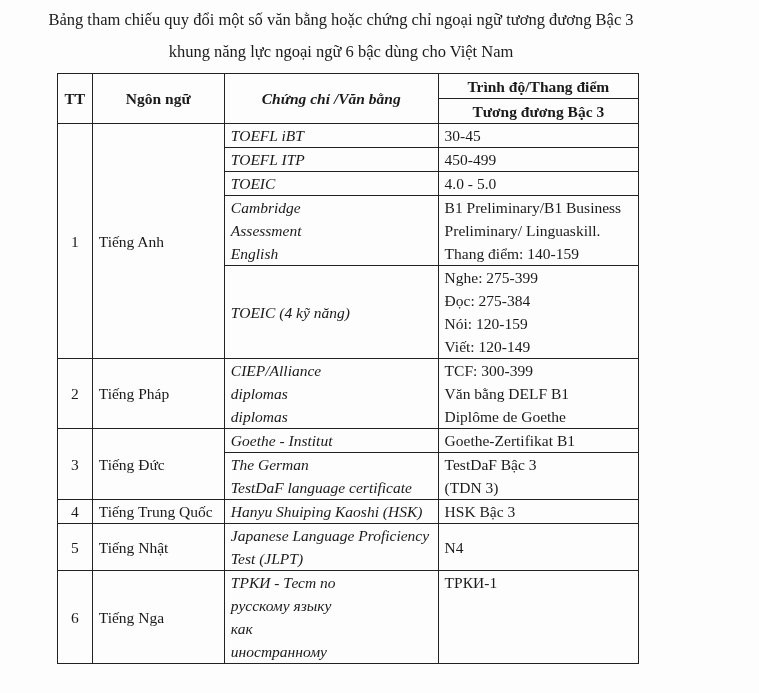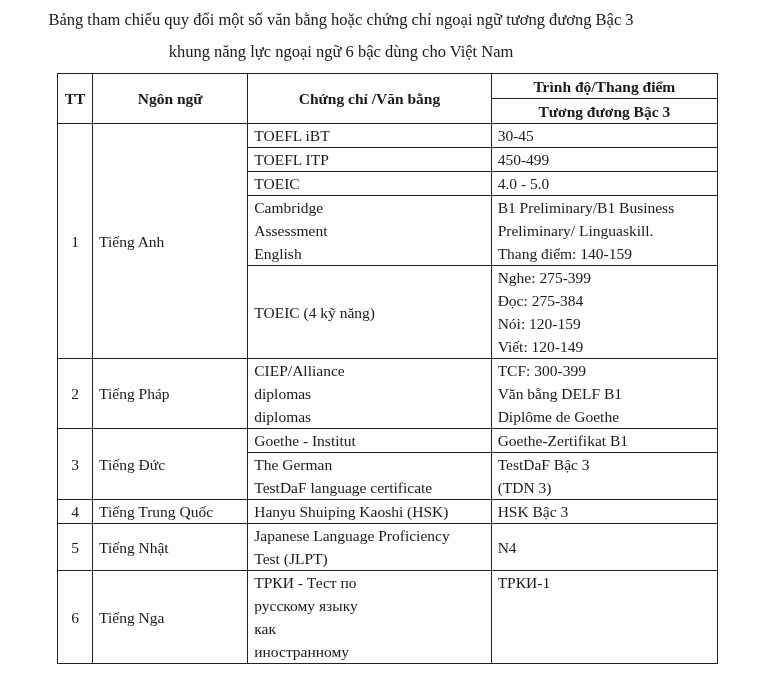--- a/index.html
+++ b/index.html
@@ -7,29 +7,29 @@
       width:759px; height:693px; background:#fdfdfd; position:relative; overflow:hidden;
       font-family:"Liberation Serif", "DejaVu Serif", serif; color:#1a1a1a;
     }
     .title {
       position:absolute; left:0; width:682px; text-align:center; font-size:16.5px;
     }
     .t1 { top:10px; }
     .t2 { top:42px; }
     table {
       position:absolute; left:57px; top:73px; border-collapse:collapse;
-      width:661px; font-size:15.5px;
+      width:582px; font-size:15.5px;
     }
     td, th {
       border:1.5px solid #222; padding:0 6px; vertical-align:middle; line-height:23px;
     }
     th { font-weight:bold; text-align:center; height:24px; }
     .c0 { width:22px; text-align:center; }
     .c1 { width:142px; }
-    .c2 { width:230px; }
+    .c2 { width:230px;font-style:italic; }
     .c3 { width:213px; }
     .top { vertical-align:top; }
     .line { display:block; }
   </style>
 </head>
 <body>
 
 <div class="title t1">Bảng tham chiếu quy đổi một số văn bằng hoặc chứng chỉ ngoại ngữ tương đương Bậc 3</div>
 <div class="title t2">khung năng lực ngoại ngữ 6 bậc dùng cho Việt Nam</div>
 

